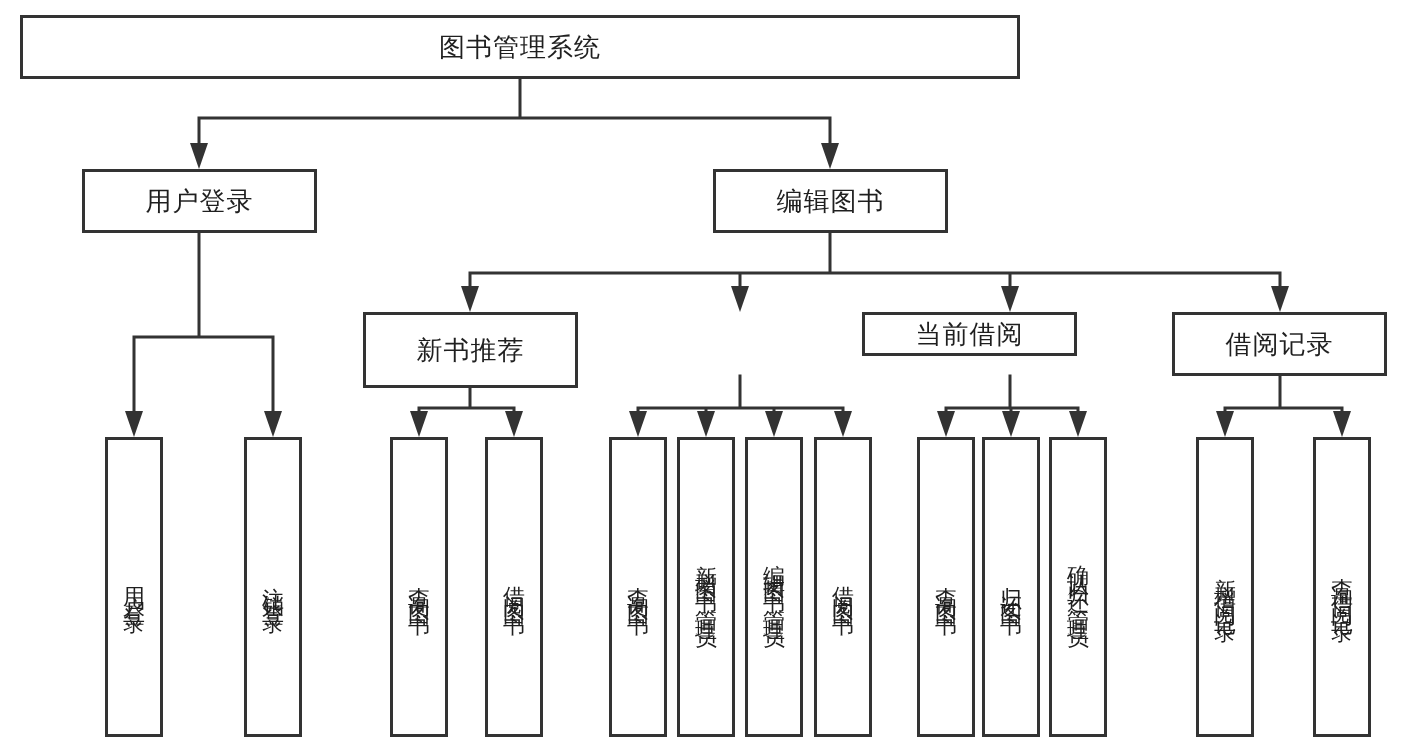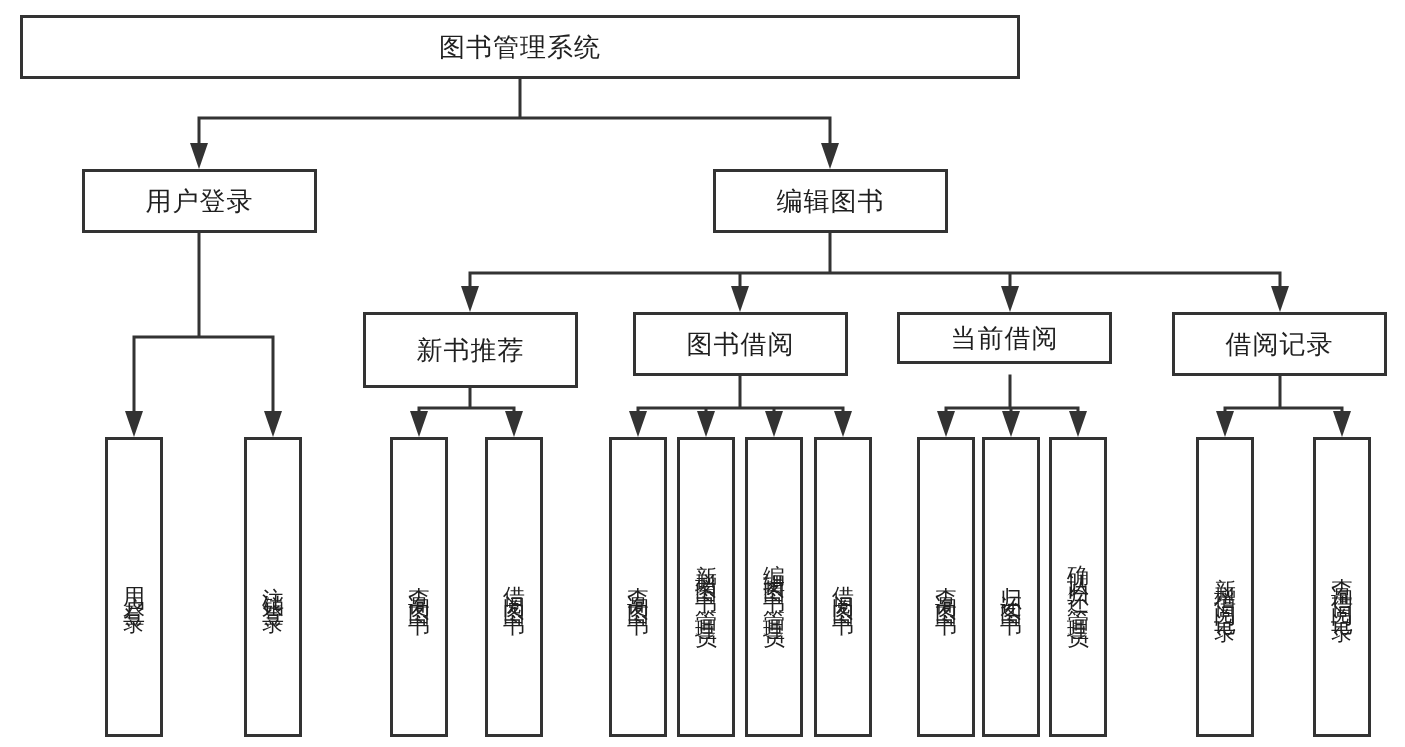--- a/index.html
+++ b/index.html
@@ -101,24 +101,21 @@
   <div class="box hbox" style="left:82px;top:169px;width:235px;height:64px">
     <span>用户登录</span>
   </div>
   <div class="box hbox" style="left:713px;top:169px;width:235px;height:64px">
     <span>编辑图书</span>
   </div>
 
   <div class="box hbox" style="left:363px;top:312px;width:215px;height:76px">
     <span>新书推荐</span>
   </div>
-  <div class="box hbox" style="left:633px;top:312px;width:215px;height:64px">
-    <span>图书借阅</span>
-  </div>
-  <div class="box hbox" style="left:897px;top:312px;width:215px;height:52px">
+  <div class="box hbox" style="left:862px;top:312px;width:215px;height:44px">
     <span>当前借阅</span>
   </div>
   <div class="box hbox" style="left:1172px;top:312px;width:215px;height:64px">
     <span>借阅记录</span>
   </div>
 
   <div class="box vbox" style="left:105px;top:437px;width:58px;height:300px">
     <span class="vtext">用户登录</span>
   </div>
   <div class="box vbox" style="left:244px;top:437px;width:58px;height:300px">

